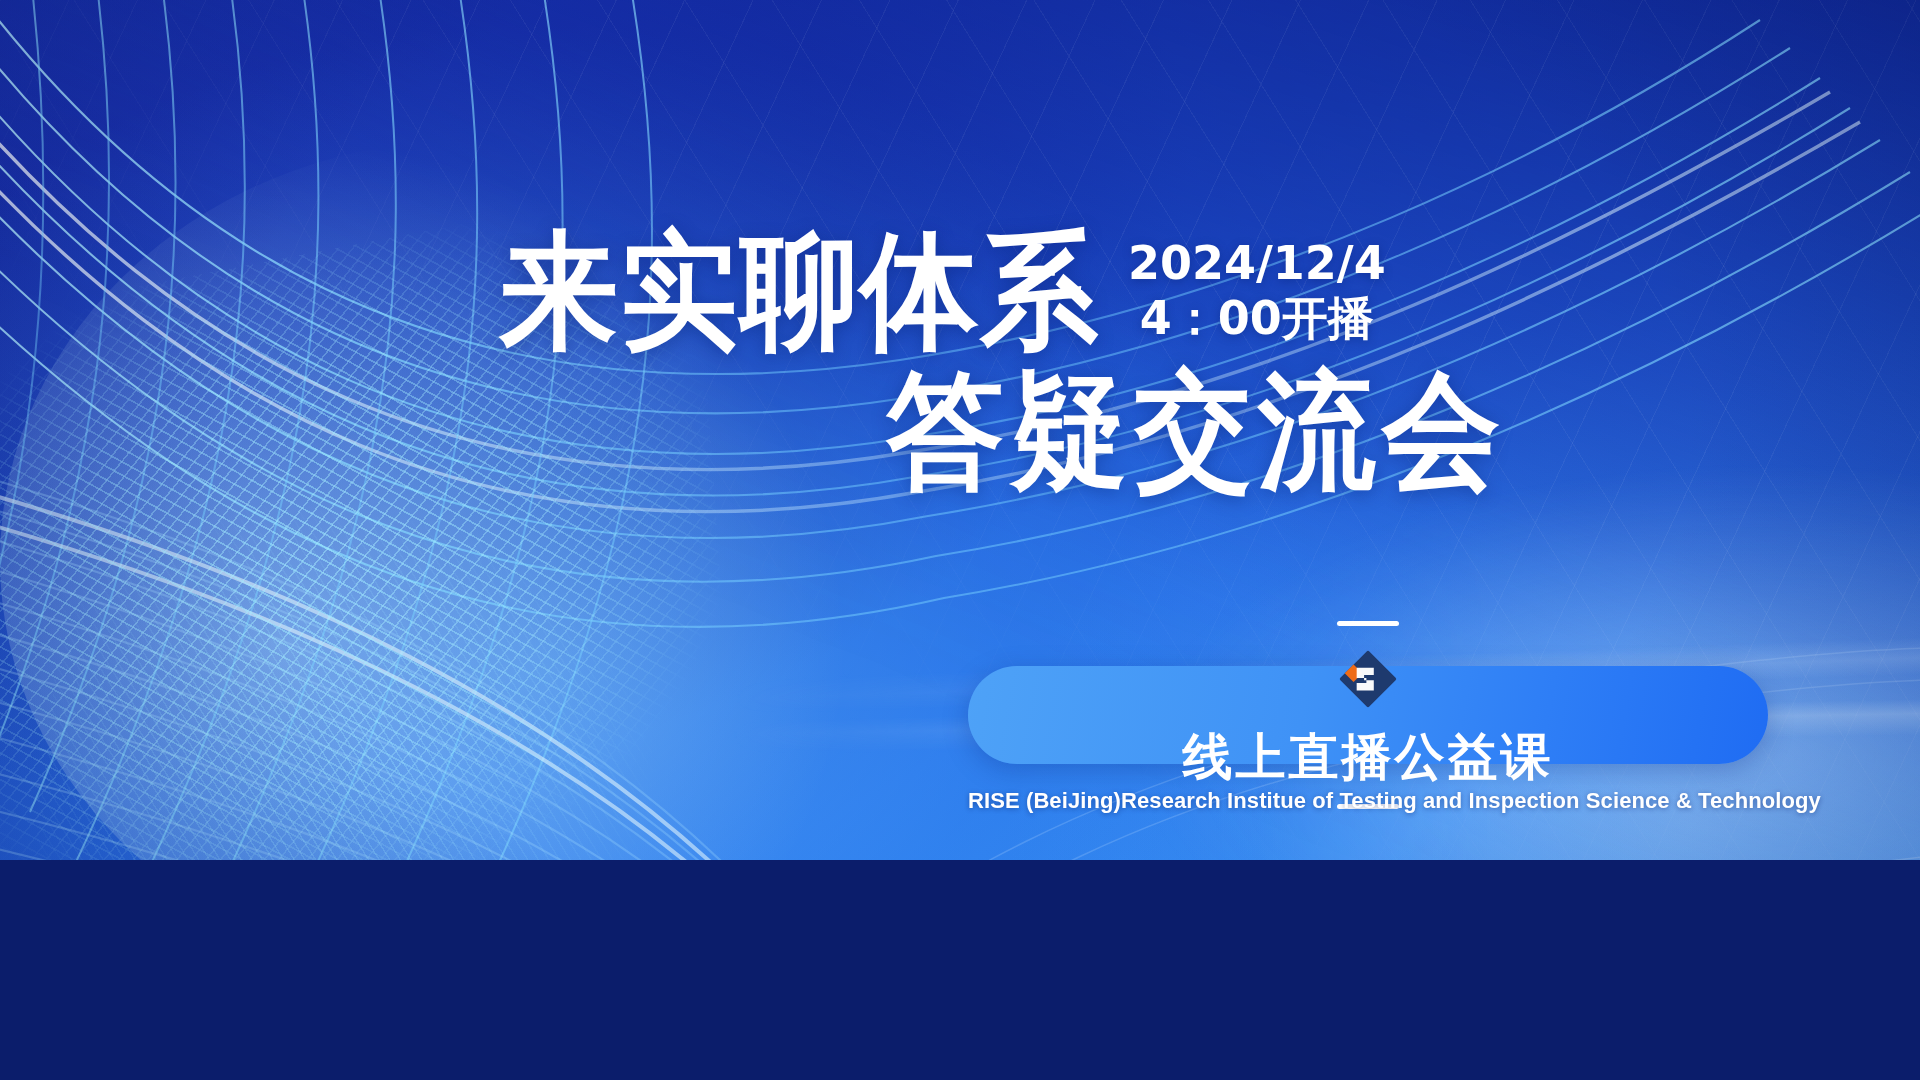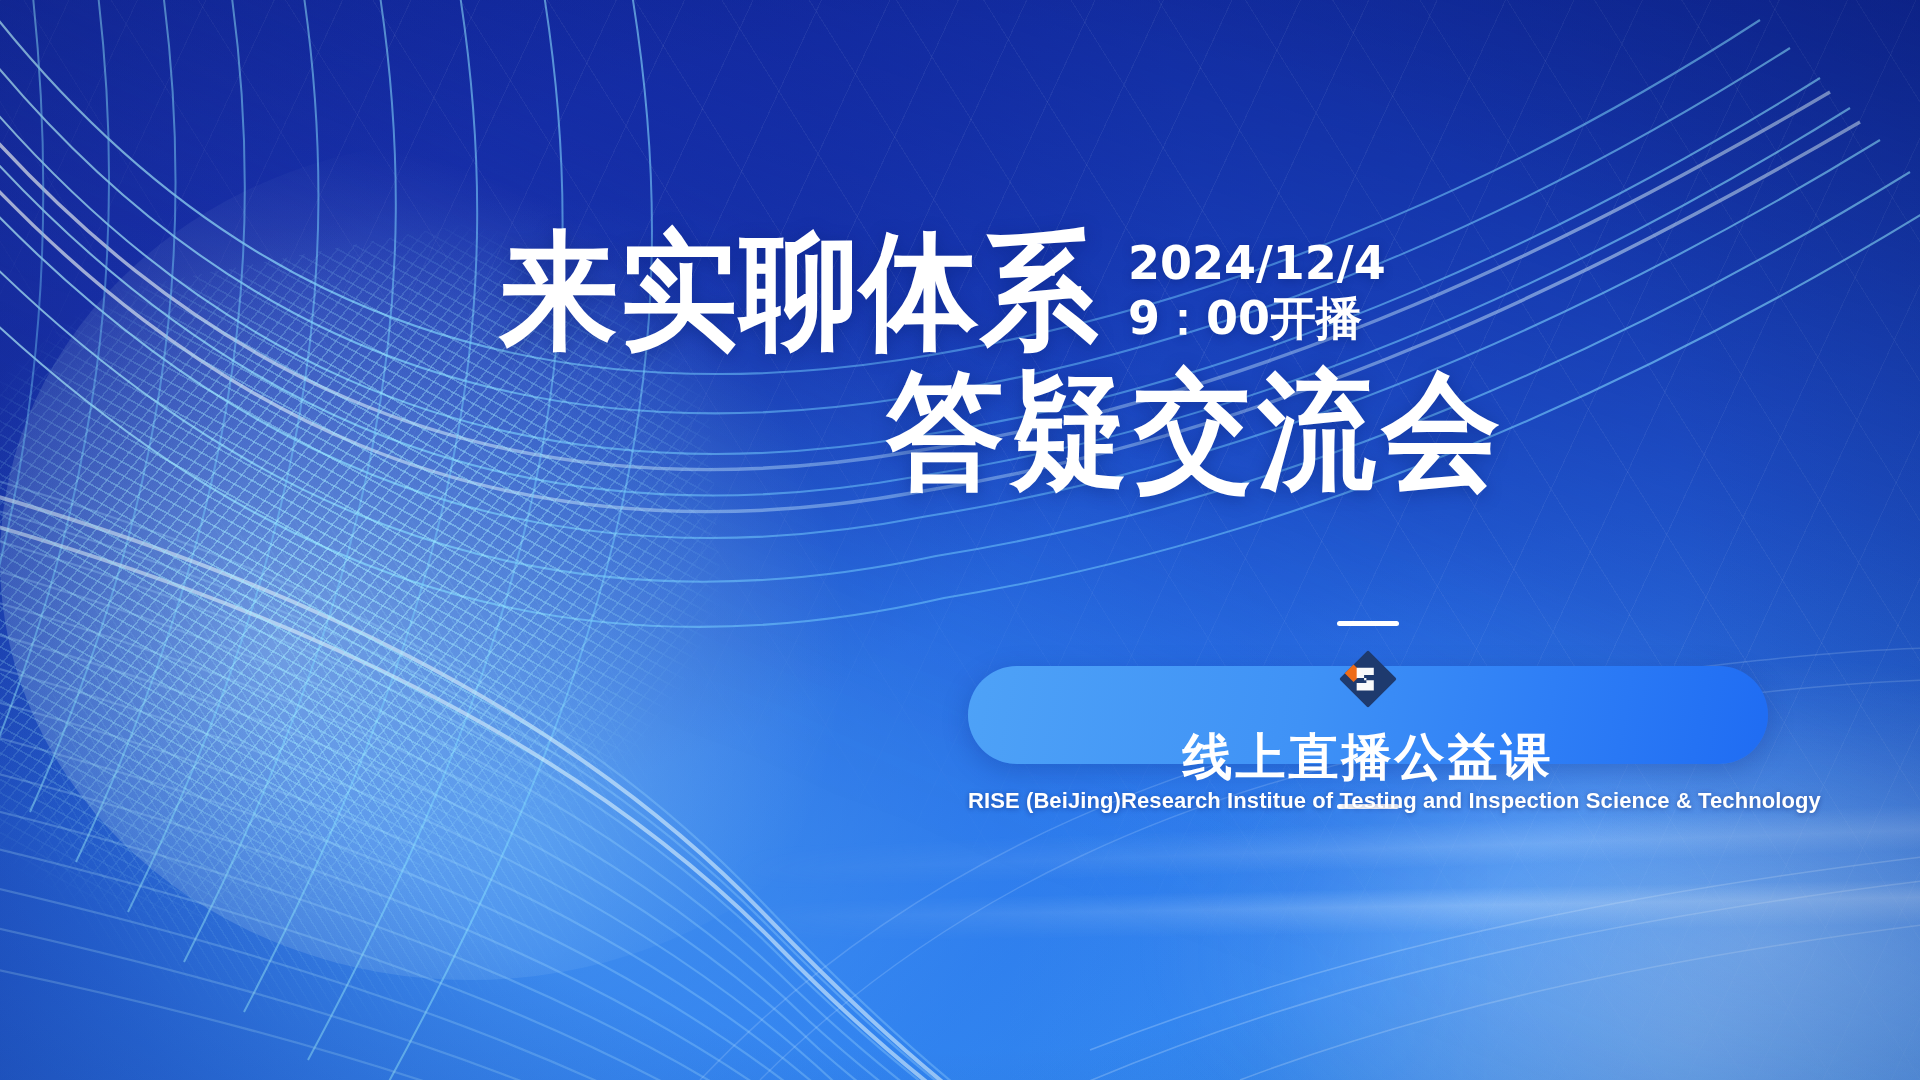--- a/index.html
+++ b/index.html
@@ -2,21 +2,21 @@
 <html lang="zh"><head>
 <meta charset="utf-8">
 <title>Live Webinar Poster</title>
 <style>
   html,body{margin:0;padding:0;background:#0b1d6b;}
   *{box-sizing:border-box;}
 
   .poster{
     position:relative;
     width:1920px;
-    height:1080px;
+    height:860px;
     overflow:hidden;
     font-family:"Liberation Sans","DejaVu Sans",sans-serif;
     background:
       radial-gradient(ellipse 1100px 900px at 28% 78%, rgba(90,180,255,0.55) 0%, rgba(60,150,250,0.28) 42%, rgba(30,90,220,0.0) 72%),
       radial-gradient(ellipse 900px 700px at 88% 96%, rgba(150,200,255,0.45) 0%, rgba(80,150,245,0.18) 48%, rgba(30,90,220,0) 76%),
       radial-gradient(ellipse 1200px 800px at 12% 18%, rgba(26,48,170,0.92) 0%, rgba(22,44,160,0.55) 50%, rgba(20,60,190,0) 80%),
       linear-gradient(150deg,#152ca0 0%,#1a39b4 22%,#1f55cf 45%,#2a74e8 66%,#2f86ef 82%,#3f96f2 100%);
   }
 
   
@@ -102,20 +102,21 @@
     transform:scaleY(1.08);
     transform-origin:left bottom;
   }
 
   .datetime{
     display:flex;
     flex-direction:column;
     gap:6px;
     padding-bottom:10px;
     margin-left:6px;
+    align-items:center;
   }
   .date-text,.time-text{
     font-family:"DejaVu Sans","Liberation Sans",sans-serif;
     font-size:46px;
     font-weight:700;
     color:#ffffff;
     line-height:1.08;
     white-space:nowrap;
     letter-spacing:0px;
     text-shadow:0 2px 10px rgba(5,25,100,0.35);
@@ -292,21 +293,21 @@
 
   <div class="content">
 
     <div class="title-block">
 
       <div class="title-row">
         <div class="title-line1">来实聊体系</div>
 
         <div class="datetime">
           <div class="date-text">2024/12/4</div>
-          <div class="time-text">9：00开播</div>
+          <div class="time-text">4：00开播</div>
         </div>
       </div>
 
       <div class="title-line2">答疑交流会</div>
     </div>
 
     <div class="pill">
       <span class="pill-dash"></span>
 
       <svg class="pill-logo" viewBox="0 0 100 100" aria-hidden="true">

